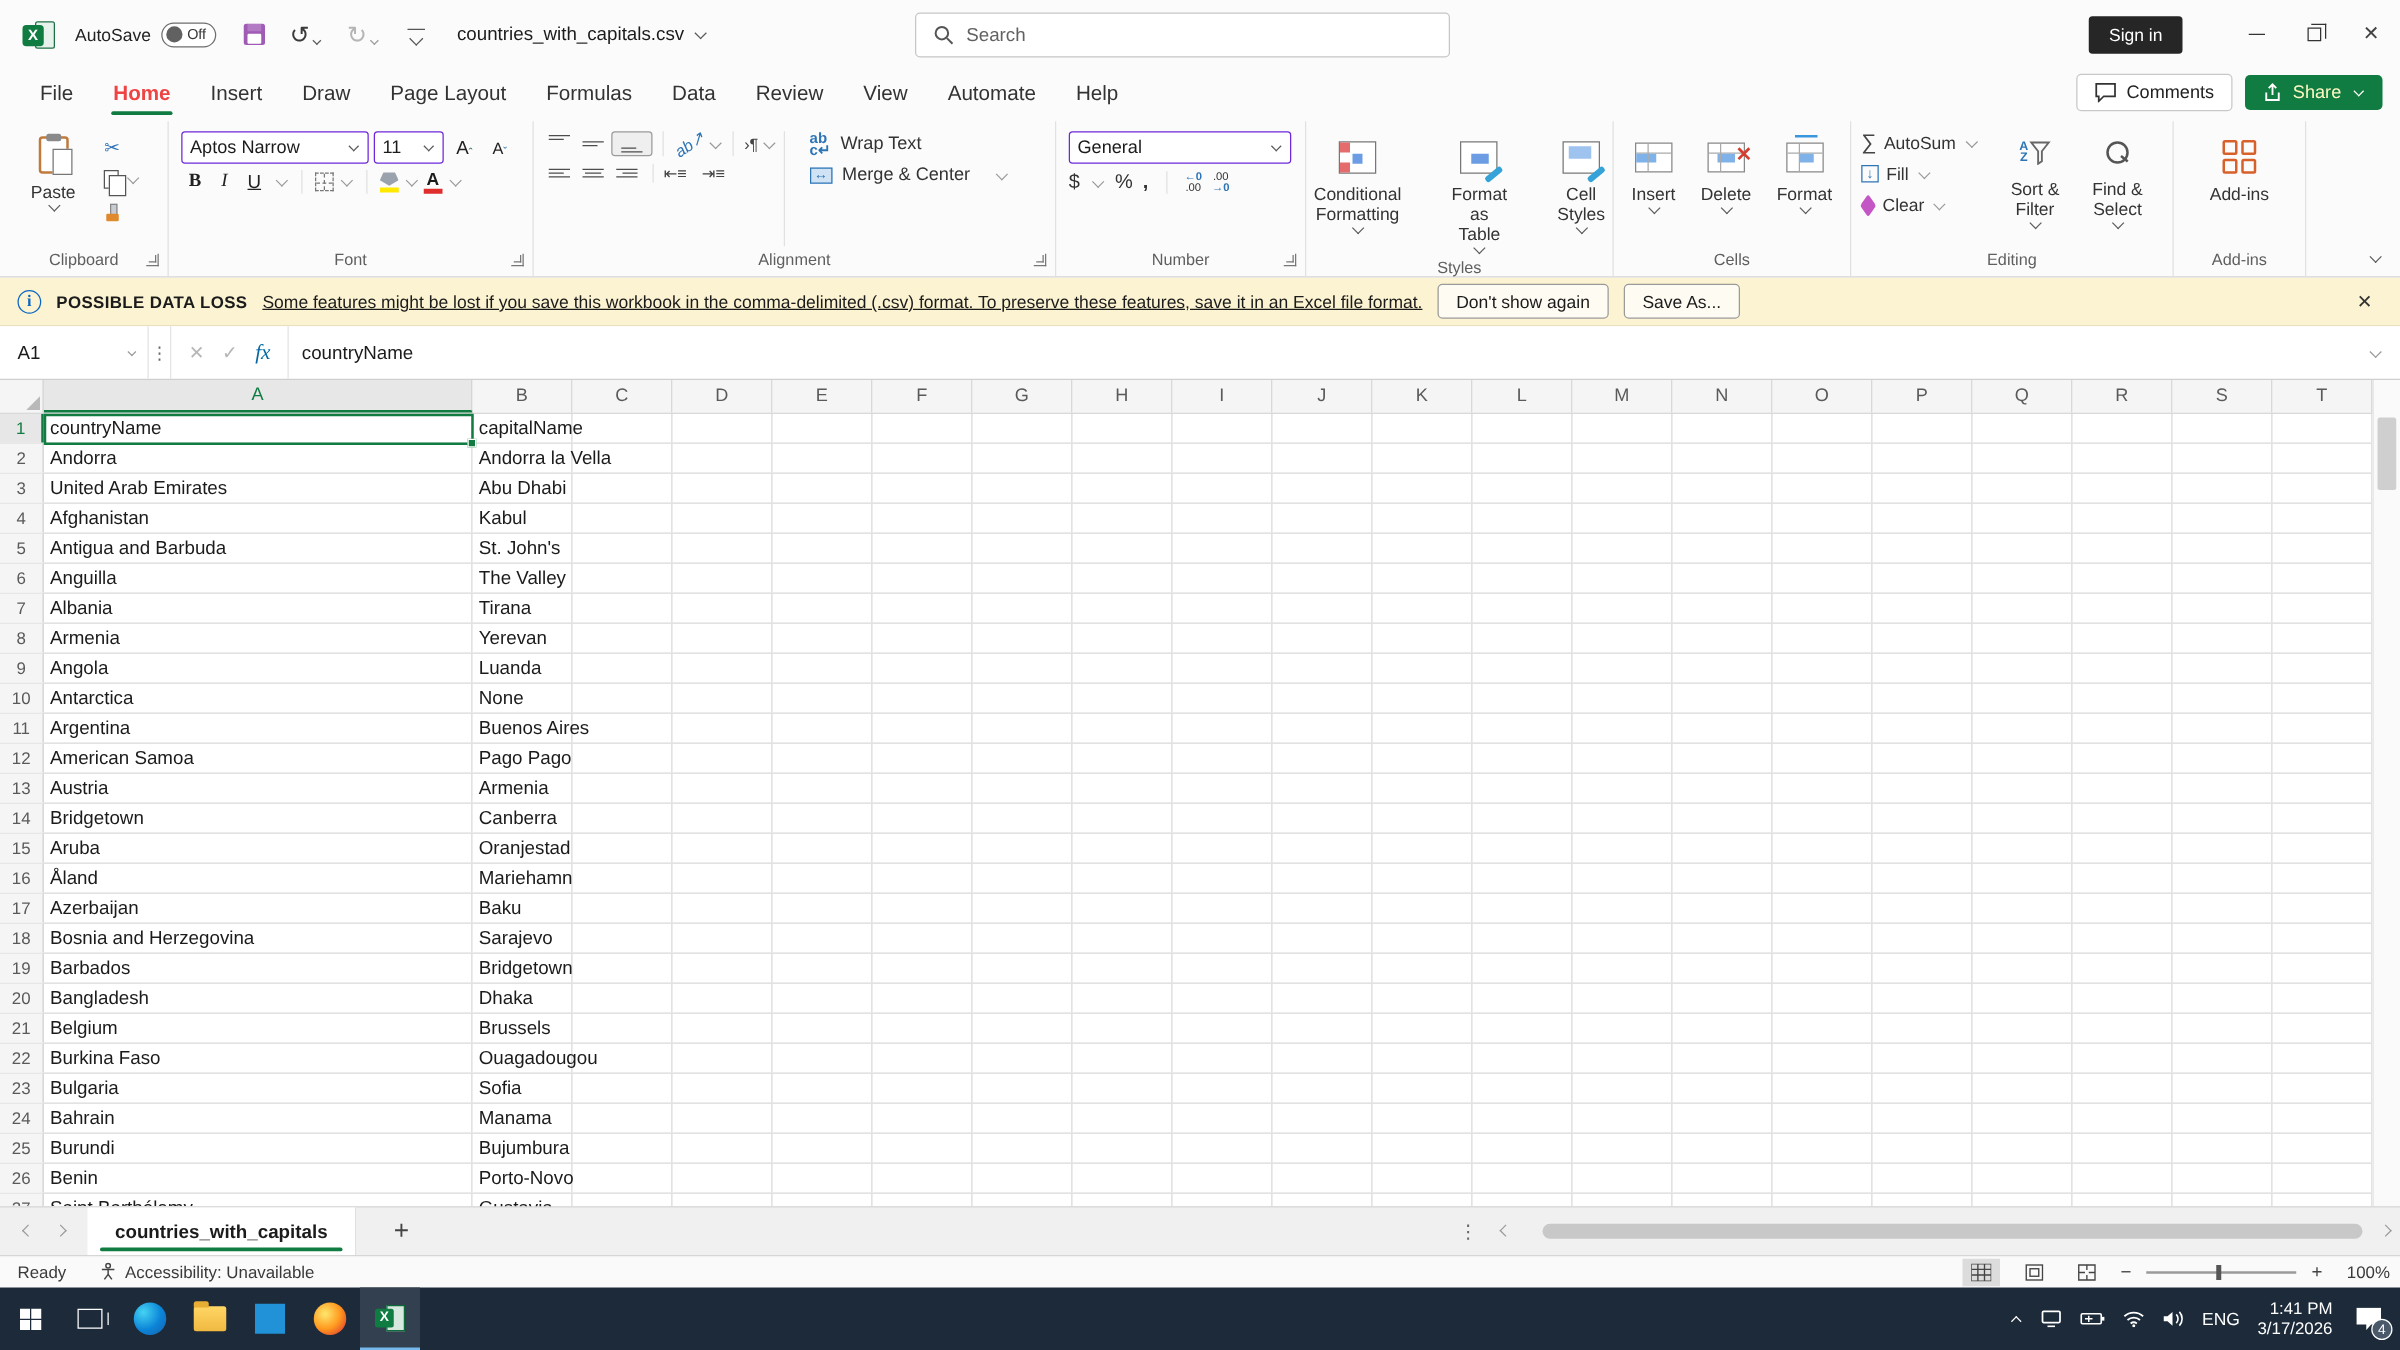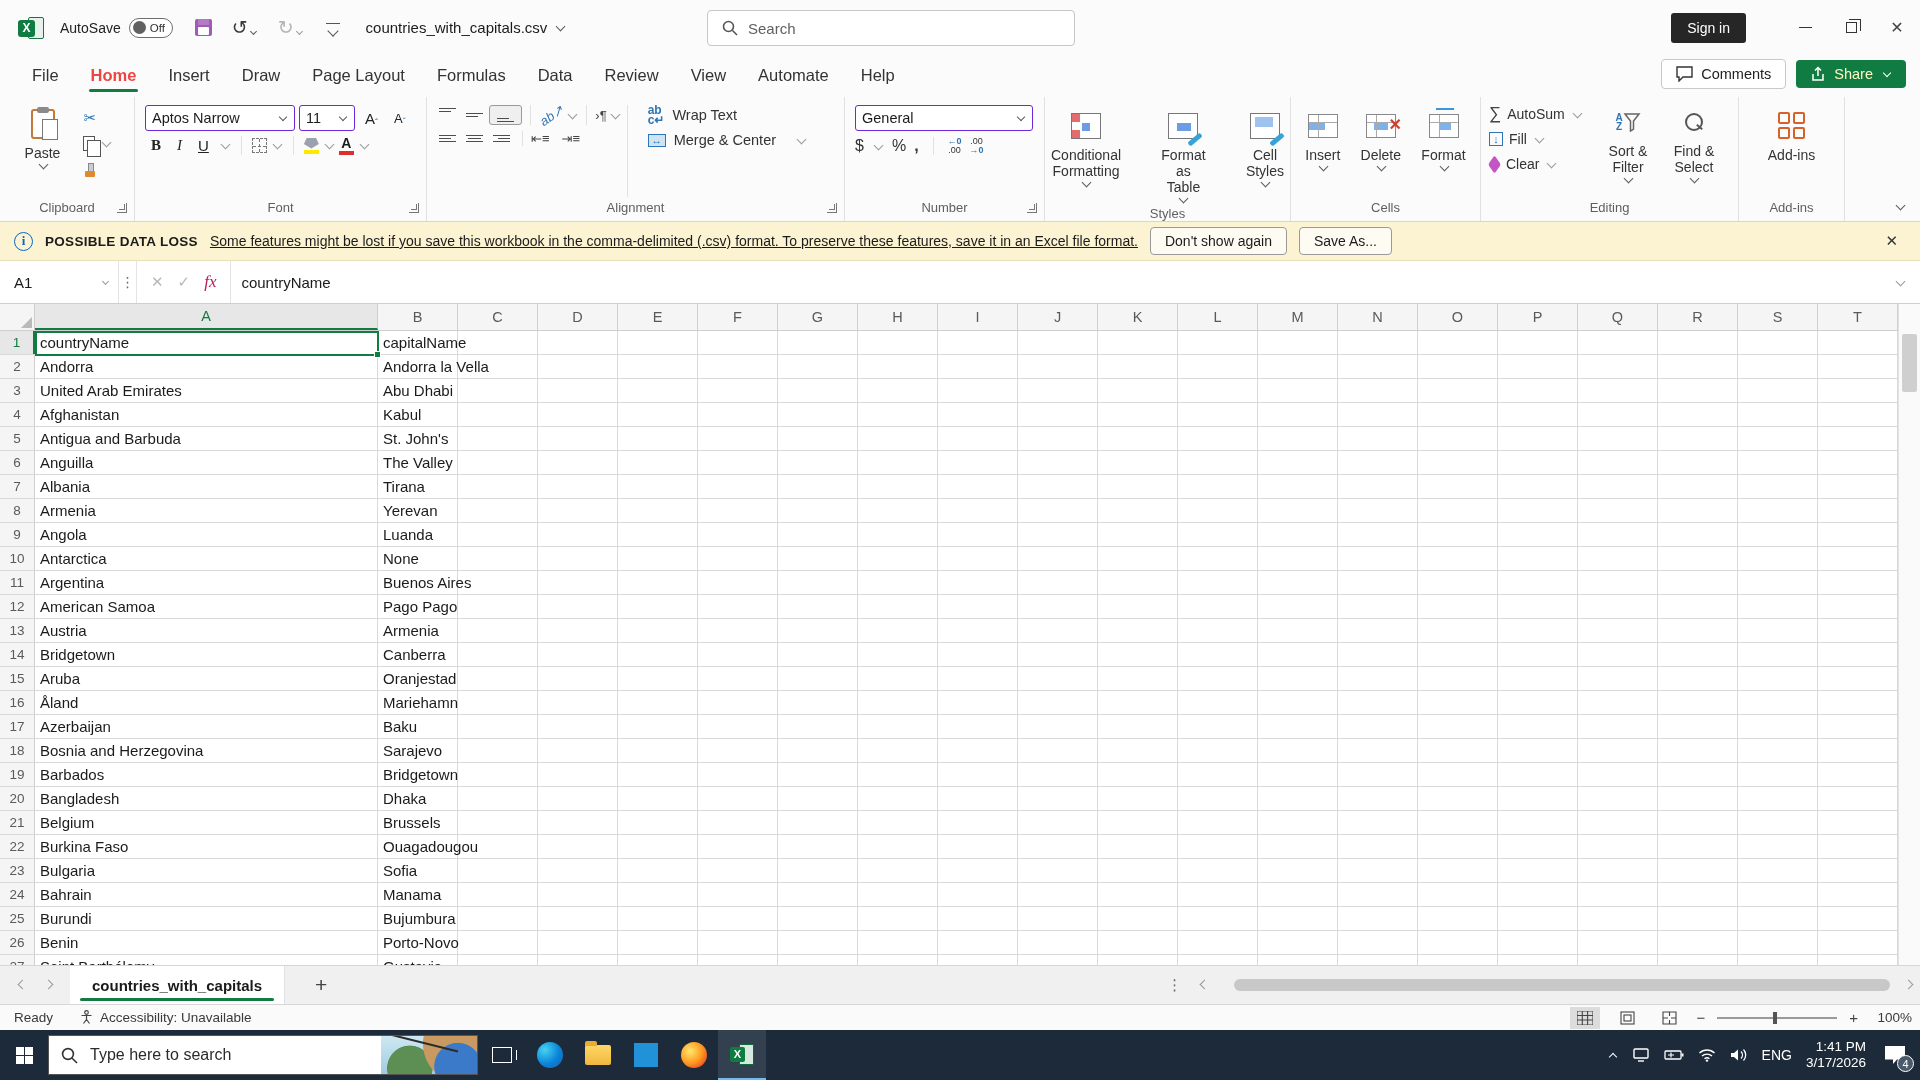--- a/index.html
+++ b/index.html
@@ -36,21 +36,21 @@
   .save-ic{ width:17px; height:17px; background:#9n5; background:#a05bb5; border-radius:2px; position:relative; margin-left:22px;}
   .save-ic::before{ content:""; position:absolute; left:3px; top:0; width:11px; height:6px; background:#fff3;}
   .save-ic::after{ content:""; position:absolute; left:3px; bottom:1px; width:11px; height:8px; background:#fff; border-radius:1px;}
   .qat-btn{ display:flex; align-items:flex-end; margin-left:20px; font-size:19px; color:#3a3a3a; }
   .qat-btn.grey{ color:#b5b5b5;}
   .qat-btn .chv{ width:5px; height:5px; margin-bottom:5px;}
   .customize{ width:14px; height:10px; border-top:1.6px solid #555; margin-left:22px; position:relative;}
   .customize::after{ content:""; position:absolute; left:3px; top:3px; width:7px; height:7px;
      border-right:1.4px solid #555; border-bottom:1.4px solid #555; transform:rotate(45deg);}
   .filename{ margin-left:26px; font-size:15px; color:#1b1b1b; display:flex; align-items:center; gap:7px;}
-  .tb-search{ position:absolute; left:707px; top:10px; width:368px; height:36px; background:#fff;
+  .tb-search{ position:absolute; left:732px; top:10px; width:428px; height:36px; background:#fff;
     border:1px solid #c6c6c6; border-radius:4px; display:flex; align-items:center; padding-left:14px; gap:10px;}
   .tb-search .mag{ flex:none;}
   .tb-search .ph{ font-size:15px; color:#616161;}
   .tb-right{ position:absolute; right:0; top:0; height:55px; display:flex; align-items:center;}
   .signin{ background:#262626; color:#fff; font-size:14px; padding:7px 16px; border-radius:3px; margin-right:36px;}
   .winbtn{ width:46px; height:55px; display:flex; align-items:center; justify-content:center; color:#444;}
   .winbtn .min{ width:13px; border-top:1.4px solid #333;}
   .winbtn .restore{ width:11px; height:11px; border:1.2px solid #333; position:relative; background:#fbfbfb;}
   .winbtn .restore::before{ content:""; position:absolute; left:2px; top:-4px; width:11px; height:11px; border:1.2px solid #333; border-left:none; border-bottom:none;}
   .winbtn .close{ font-size:16px; line-height:1;}
@@ -192,21 +192,21 @@
   .warn-btn{ border:1px solid #9a9a9a; background:#fdfbf2; border-radius:4px; font-size:14px; color:#1b1b1b; padding:5px 14px; white-space:nowrap;}
   .warn-close{ margin-left:auto; font-size:15px; color:#333; padding-right:8px;}
 
   
   .formulabar{ height:43px; background:#fff; border-bottom:1px solid #cfcfcf; display:flex; align-items:stretch; flex:none;}
   .namebox{ width:118px; display:flex; align-items:center; justify-content:space-between; padding:0 8px 0 14px; font-size:15px;}
   .namebox .chv{ width:5px; height:5px;}
   .nb-kebab{ width:18px; display:flex; align-items:center; justify-content:center; color:#666; font-size:14px; border-left:1px solid #e4e4e4;}
   .fx-cluster{ display:flex; align-items:center; gap:14px; padding:0 14px; border-right:1px solid #e4e4e4; border-left:1px solid #e4e4e4;}
   .fx-x,.fx-c{ color:#b7b7b7; font-size:15px;}
-  .fx-fx{ font-family:"Liberation Serif",serif; font-style:italic; font-size:17px; color:#be185d;}
+  .fx-fx{ font-family:"Liberation Serif",serif; font-style:italic; font-size:17px; color:#0369a1;}
   .fx-text{ flex:1; display:flex; align-items:center; padding-left:10px; font-size:15px; color:#1b1b1b;}
   .fb-exp{ width:40px; display:flex; align-items:center; justify-content:center;}
 
   
   .grid-area{ flex:1; position:relative; overflow:hidden; background:#fff;}
   .colhdr{ display:flex; height:27px; background:#f5f5f5; border-bottom:1px solid #cfcfcf;}
   .corner{ width:35px; border-right:1px solid #cfcfcf; position:relative; background:#f5f5f5; flex:none;}
   .corner::after{ content:""; position:absolute; right:2px; bottom:2px; border-left:11px solid transparent; border-bottom:11px solid #b9b9b9;}
   .ch{ border-right:1px solid #cfcfcf; display:flex; align-items:center; justify-content:center;
        font-size:14.5px; color:#5a5a5a; width:80px; flex:none; background:#f5f5f5;}
@@ -1404,28 +1404,20 @@
 
   <div class="taskbar">
     <div class="start">
       <span class="winlogo">
           <i></i>
           <i></i>
           <i></i>
           <i></i>
         </span>
     </div>
-    <div class="tsearch">
-      <svg width="17" height="17" viewBox="0 0 17 17">
-        <circle cx="7" cy="7" r="5.4" fill="none" stroke="#333" stroke-width="1.6"></circle>
-        <line x1="11.2" y1="11.2" x2="16" y2="16" stroke="#333" stroke-width="1.6"></line>
-      </svg>
-      <span class="ph">Type here to search</span>
-      <span class="pic"></span>
-    </div>
     <div class="tapp">
         <span class="tv-ic"></span>
       </div>
     <div class="tapp">
         <span class="edge-ic"></span>
       </div>
     <div class="tapp">
         <span class="folder-ic"></span>
       </div>
     <div class="tapp">

